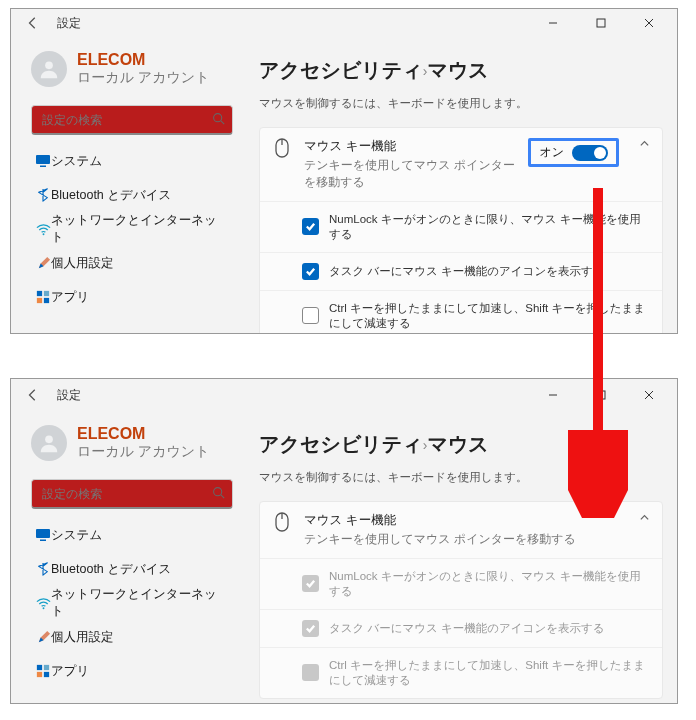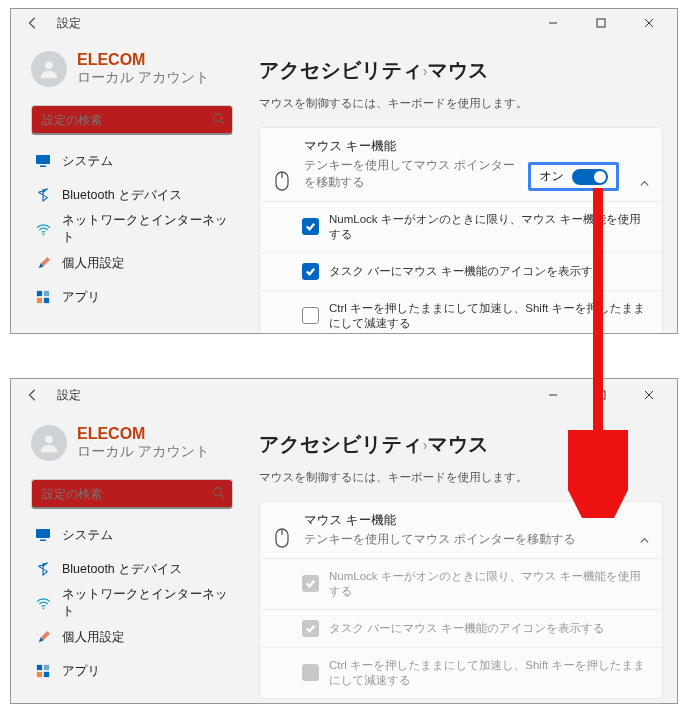--- a/index.html
+++ b/index.html
@@ -34,30 +34,30 @@
 .acct-sub { font-size: 14px; color:#777; }
 
 .search { position: relative; margin: 2px 4px 10px 4px; }
 .search input {
   width: 100%; height: 30px; border:1px solid #ccc; border-bottom:2px solid #888;
   border-radius:4px; padding: 0 28px 0 10px; font-size: 12px; background:#b91c1c;
 }
 .search .sicon { position:absolute; right:8px; top:50%; transform:translateY(-50%); color:#666; font-size:13px; }
 
 .nav { display:flex; flex-direction:column; gap:2px; margin-top:4px; }
-.nav-item { display:flex; align-items:center; gap:11px; height:32px; padding:0 8px; border-radius:4px; font-size:12.5px; color:#222; }
+.nav-item { display:flex; align-items:center; height:32px; padding:0 8px; border-radius:4px; font-size:12.5px; color:#222; }
 .nav-item .nicon { width:16px; height:16px; display:flex; align-items:center; justify-content:center; flex-shrink:0; }
 
 .main { flex:1; padding: 8px 14px 0 18px; overflow:hidden; }
 .breadcrumb { display:flex; align-items:center; font-size: 20px; font-weight:600; color:#222; padding-top:12px; }
 .breadcrumb .bc-sep { color:#888; font-size:14px; font-weight:400; }
 .desc { font-size: 11.5px; color:#555; margin: 12px 0 16px 0; }
 
 .card { background:#fbfbfb; border:1px solid #e8e8e8; border-radius:4px; }
-.card-head { display:flex; align-items:flex-end; padding:10px 12px; gap:12px; }
+.card-head { display:flex; align-items:flex-start; padding:10px 12px; gap:12px; }
 .card-icon { width:20px; color:#555; display:flex; justify-content:center; }
 .card-titles { flex:1; }
 .card-title { font-size:12.5px; color:#222; }
 .card-sub { font-size:12px; color:#777; margin-top:2px; }
 .toggle-label { font-size:12px; color:#222; }
 .toggle { width:36px; height:16px; border-radius:10px; position:relative; }
 .toggle.on { background:#0067c0; }
 .toggle.on::after { content:""; position:absolute; width:12px; height:12px; background:#fff; border-radius:50%; right:2px; top:2px; }
 .toggle.off { background:#fff; border:1px solid #777; }
 .toggle.off::after { content:""; position:absolute; width:10px; height:10px; background:#555; border-radius:50%; left:2px; top:2px; }

